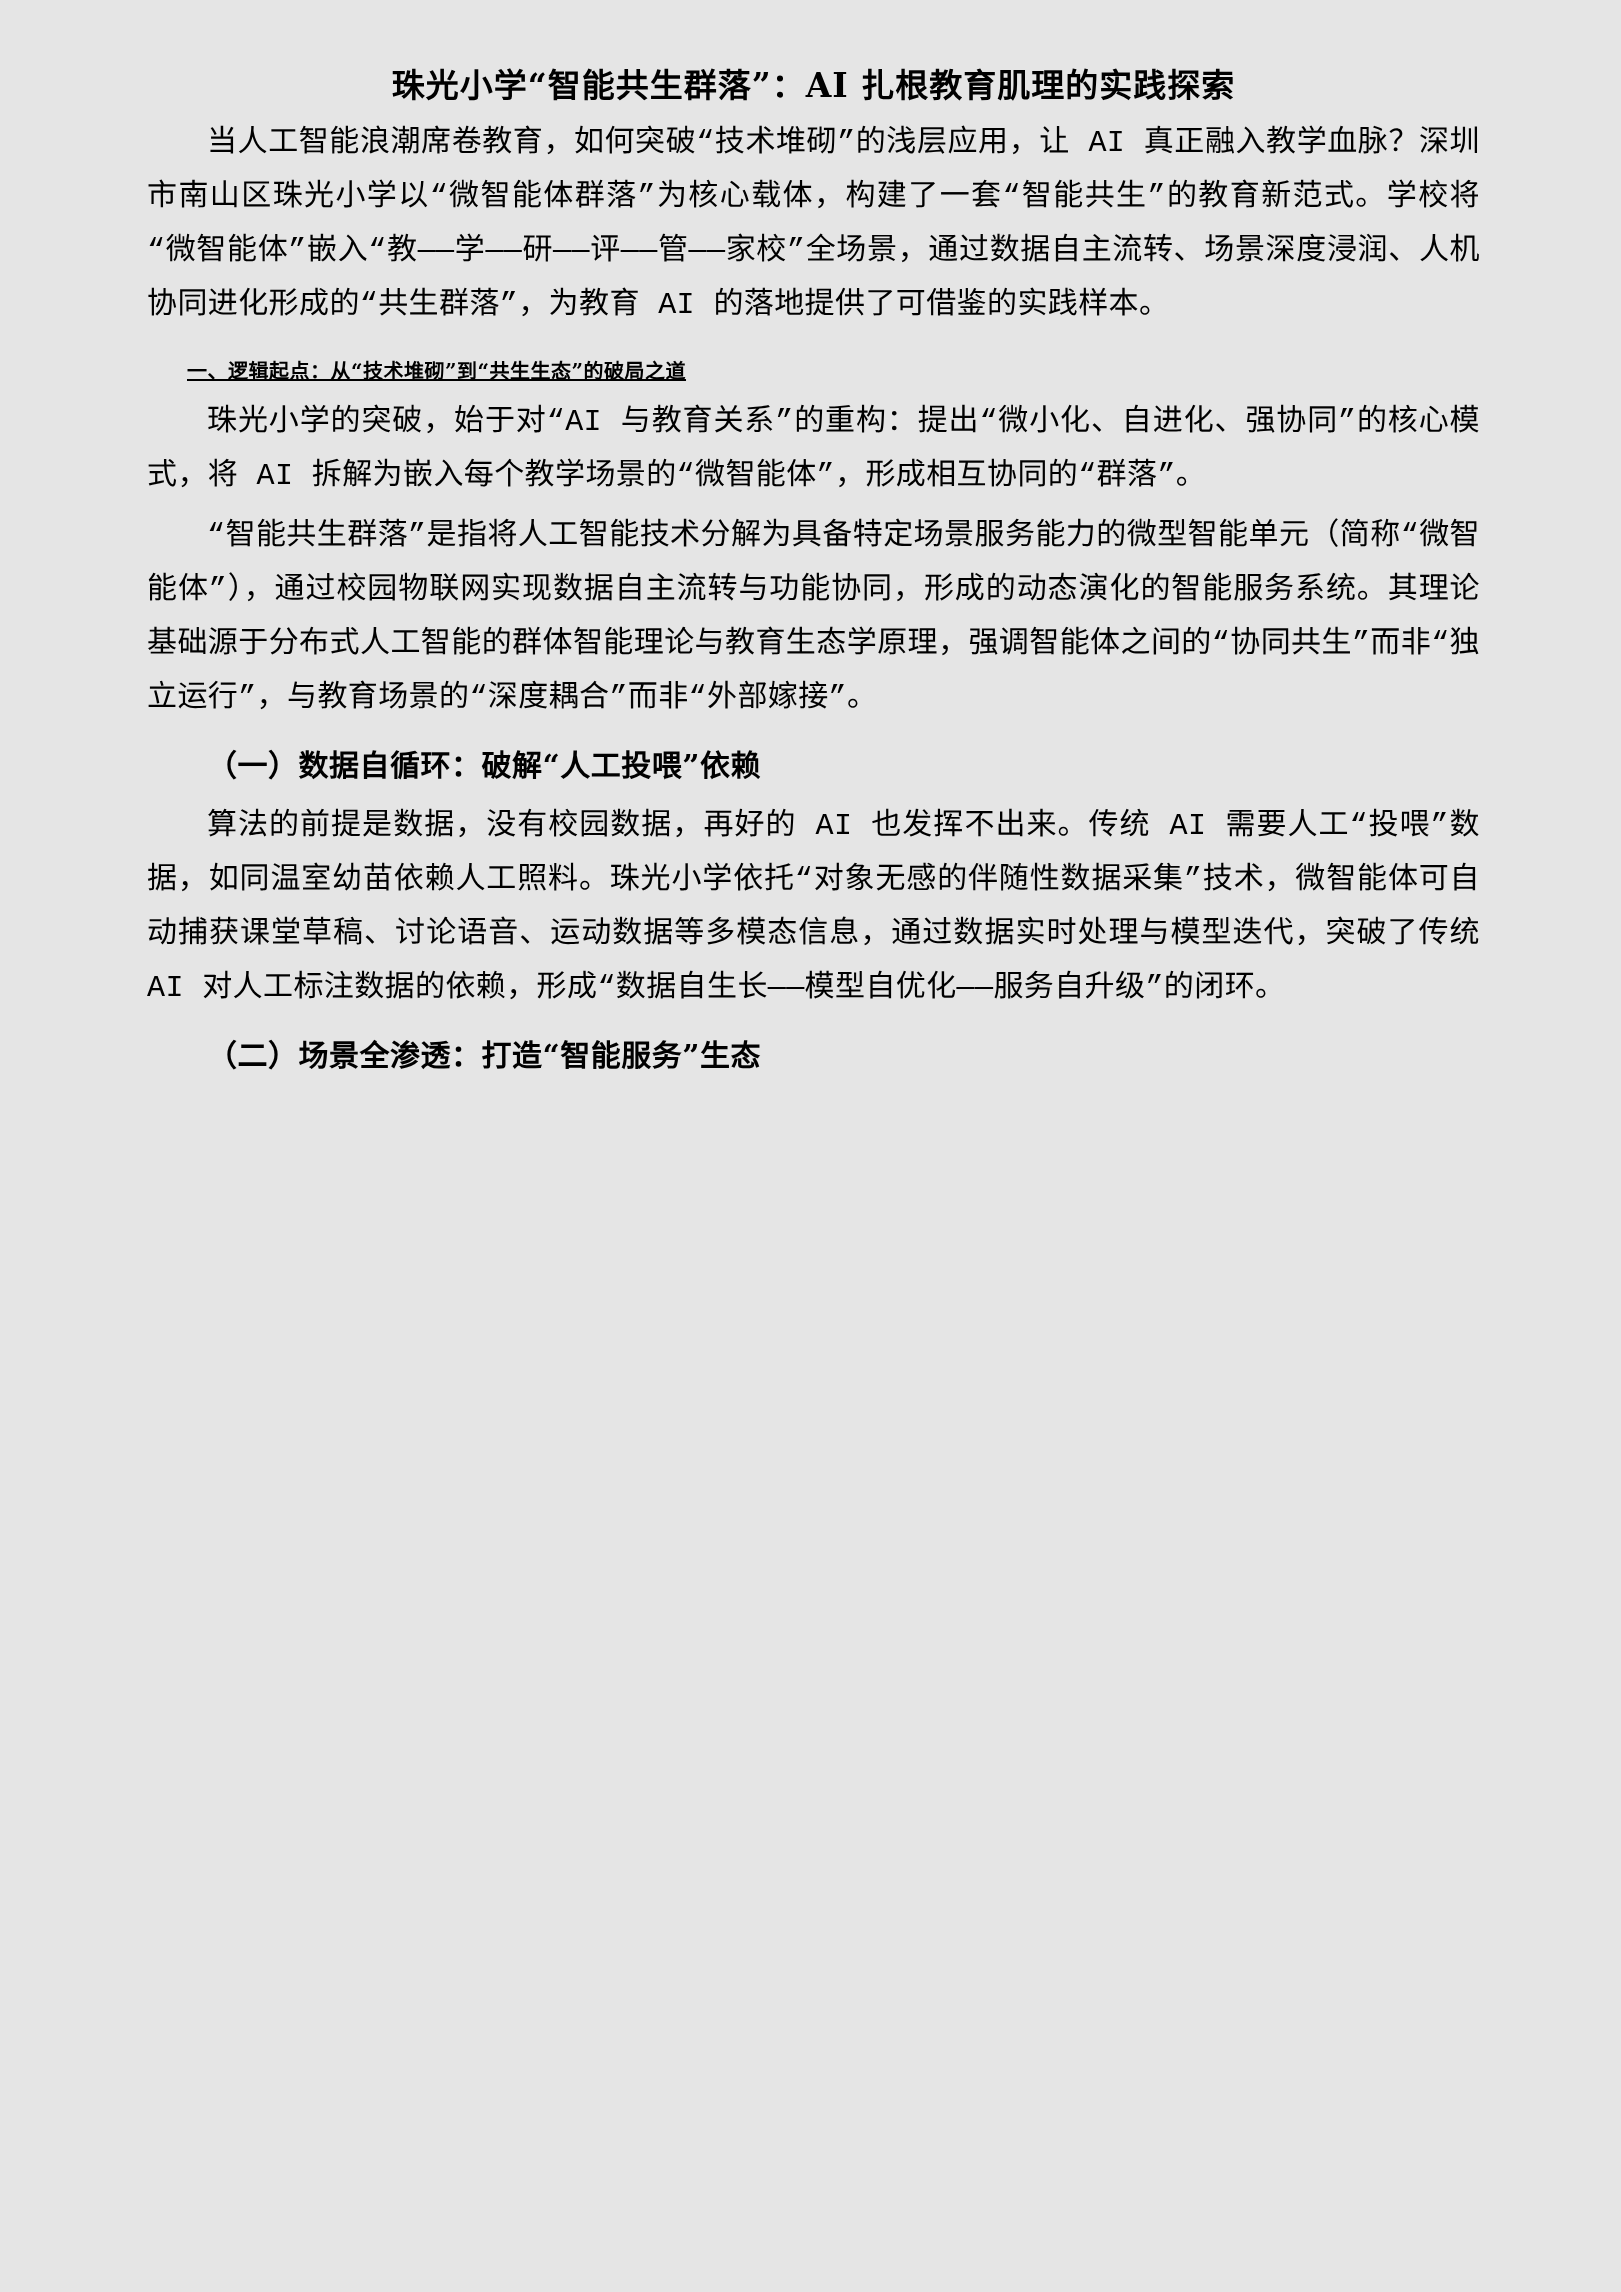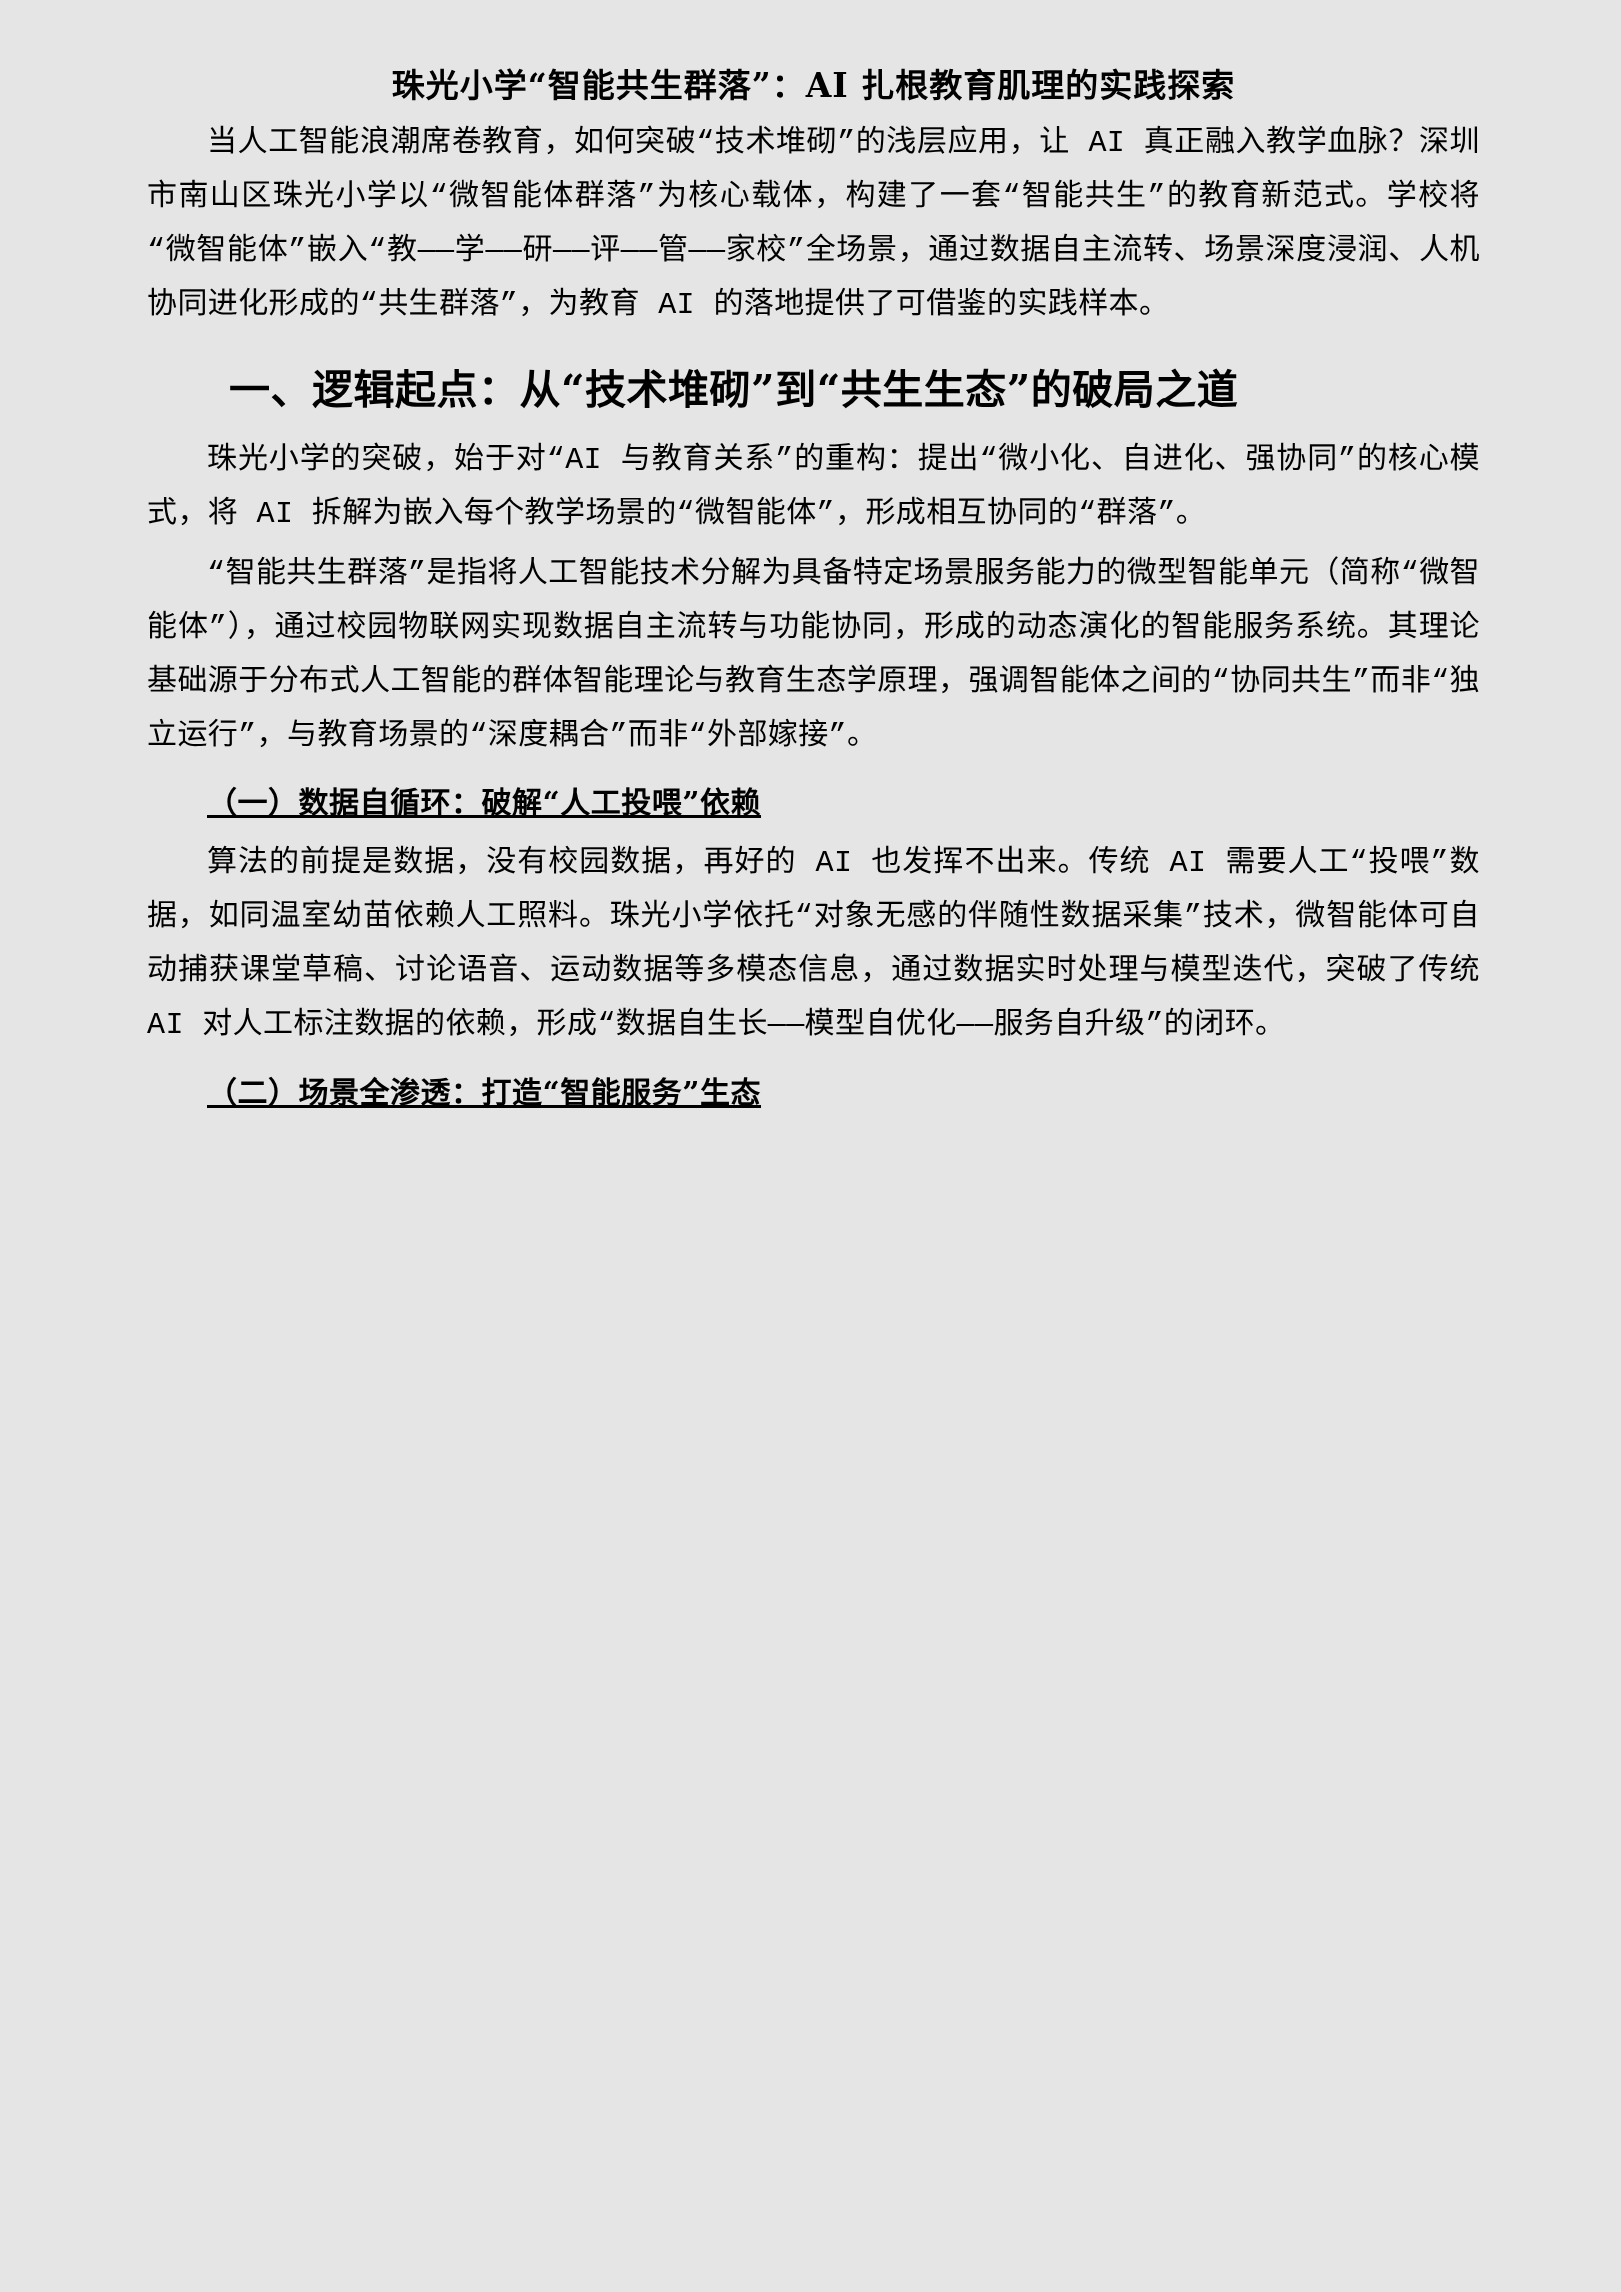--- a/index.html
+++ b/index.html
@@ -38,36 +38,36 @@
   }
   .doc-subtitle {
     font-size: 30px;
     text-align: center;
     line-height: 1.6;
     margin: 17.6px 0 9.8px 0;
     letter-spacing: 1px;
     font-family: "DejaVu Serif", "Liberation Serif", serif;
   }
   .section-heading {
-    font-size: 41px;
+    font-size: 20px;
     font-weight: bold;
     line-height: 1.78;
     margin: 21.6px 0 5.9px 0;
     text-indent: 2em;
     letter-spacing: 0.5px;
     font-family: "DejaVu Serif", "Liberation Serif", serif;
+    text-decoration: underline;
   }
   .sub-heading {
     font-size: 30px;
     line-height: 1.80;
     margin: 13.7px 0 3.9px 0;
     text-indent: 2em;
     letter-spacing: 0.5px;
     font-family: "DejaVu Serif", "Liberation Serif", serif;
-    text-decoration: underline;
   }
   .body-para {
     font-size: 30px;
     line-height: 1.80;
     margin: 5.9px 0 5.9px 0;
     text-indent: 2em;
     text-align: justify;
     text-justify: inter-ideograph;
     letter-spacing: 0.4px;
     font-family: Liberation Mono, monospace;

